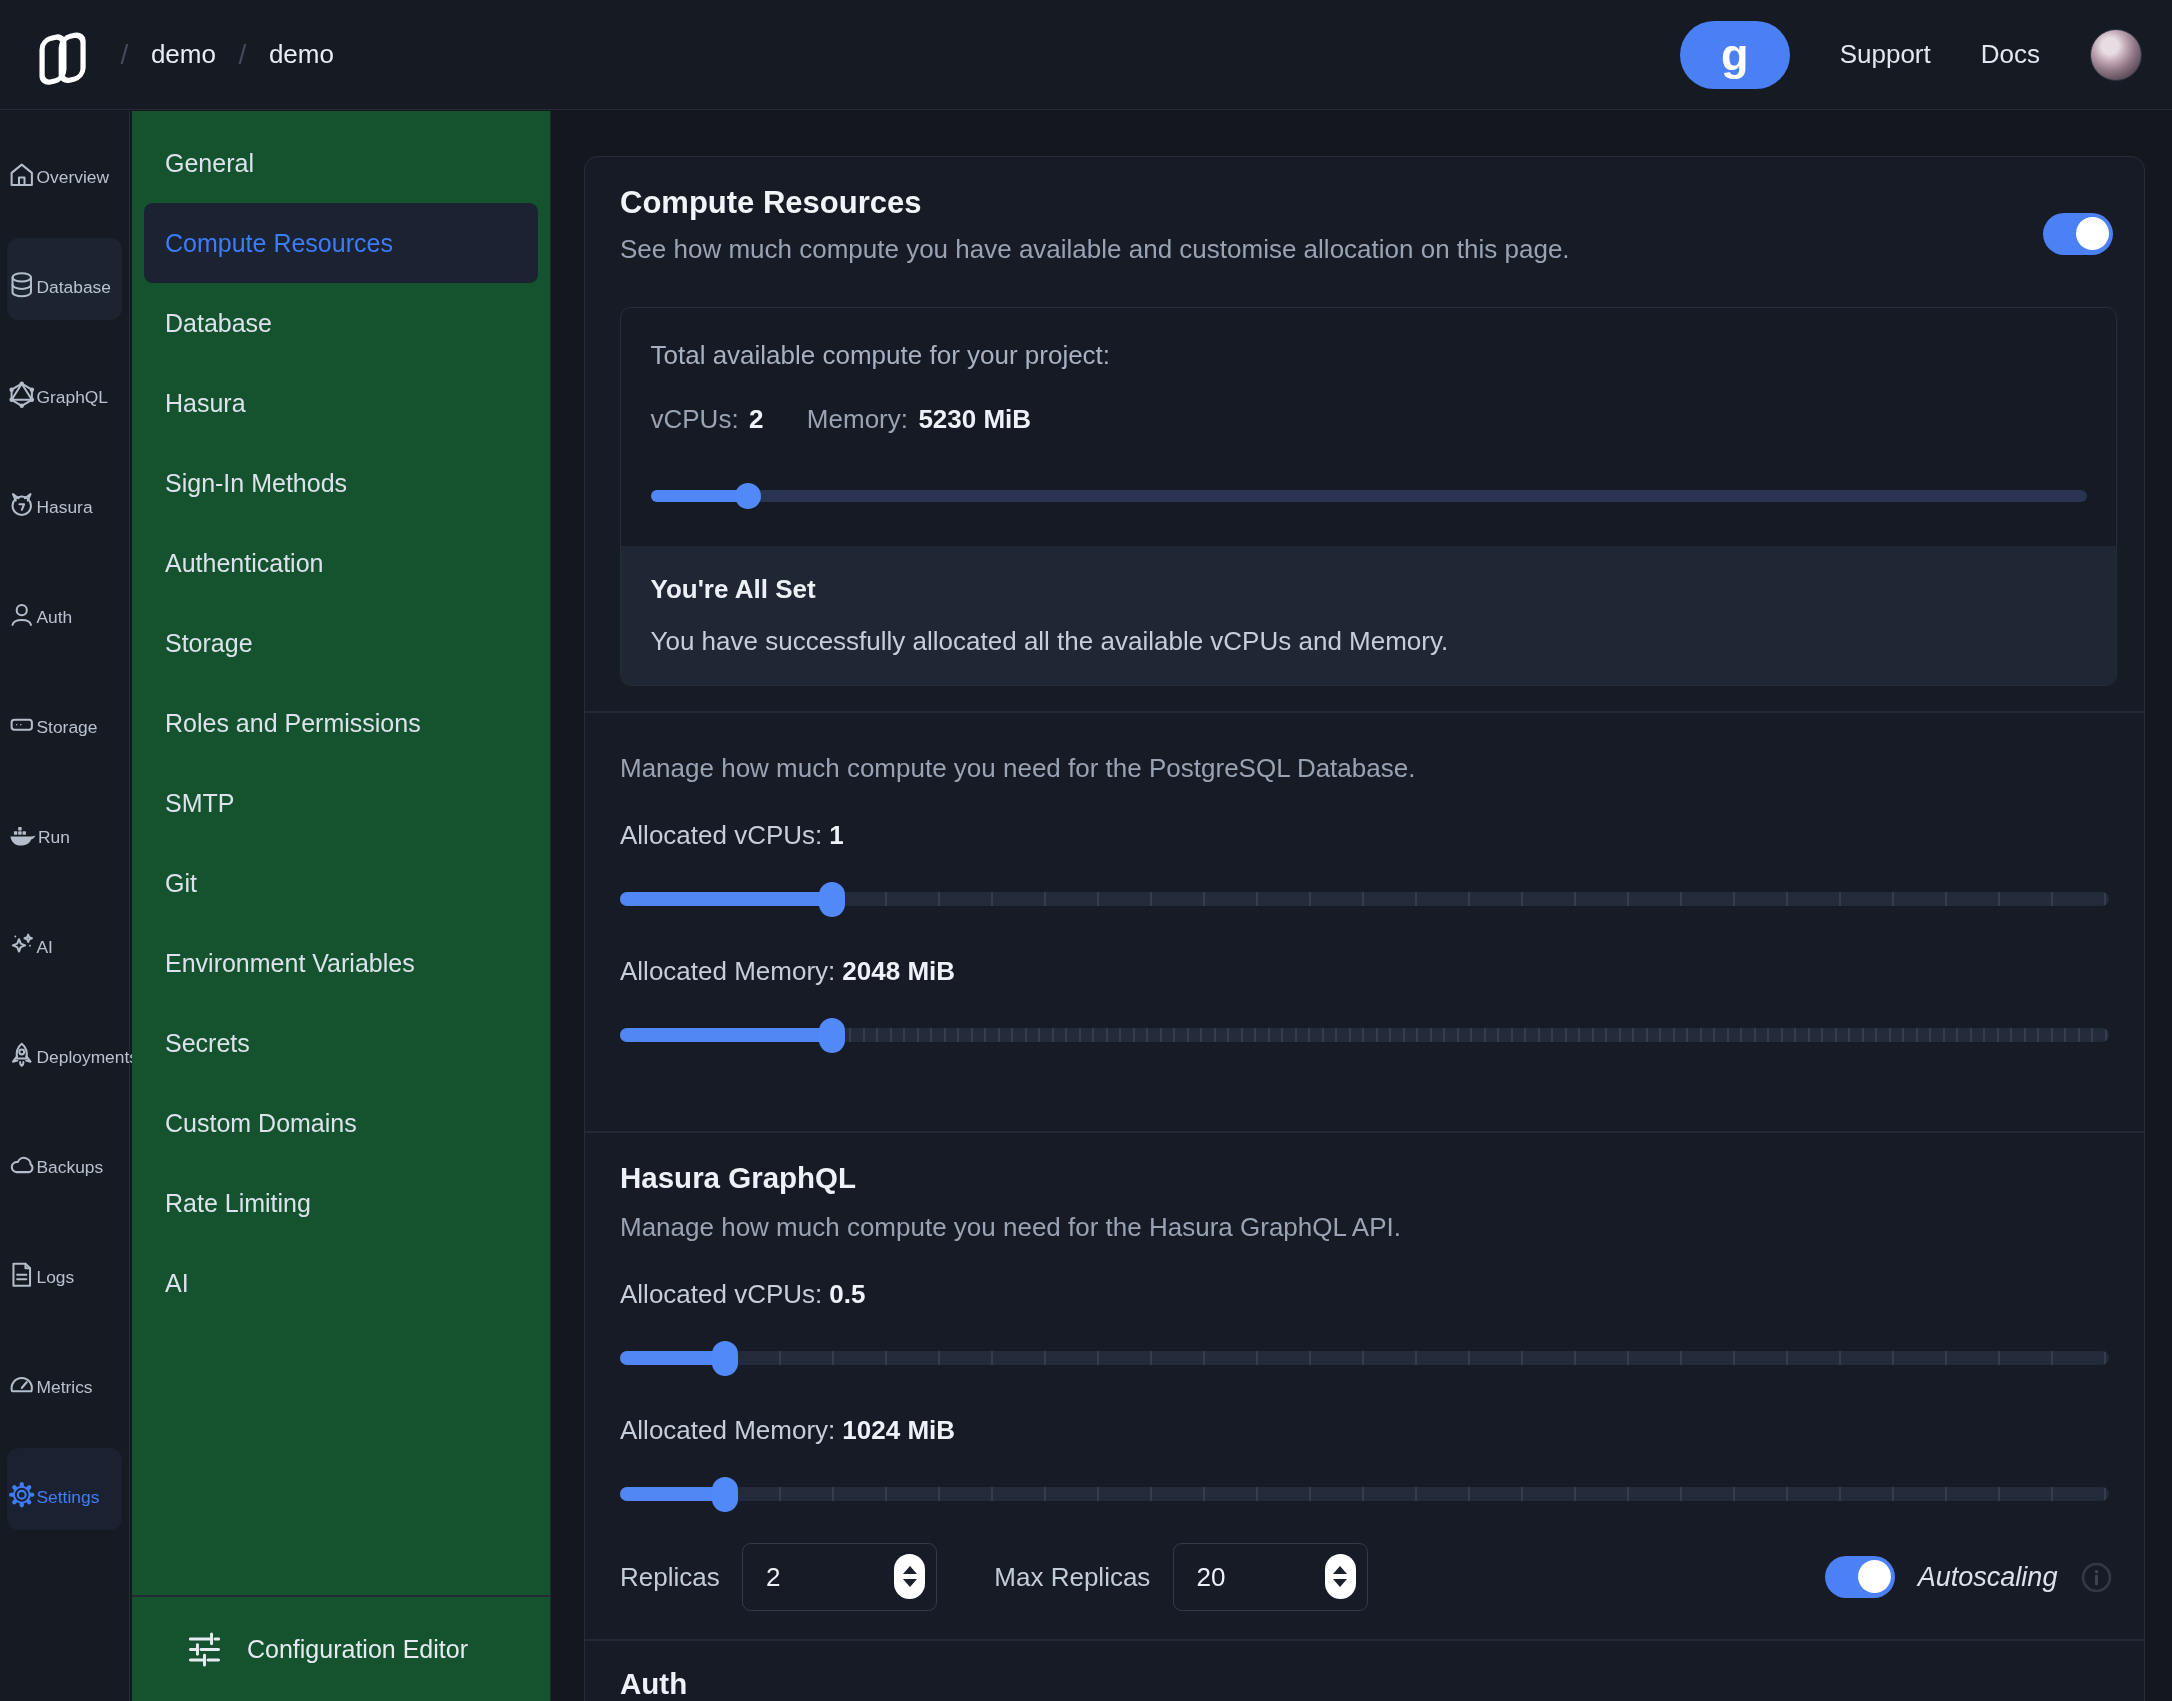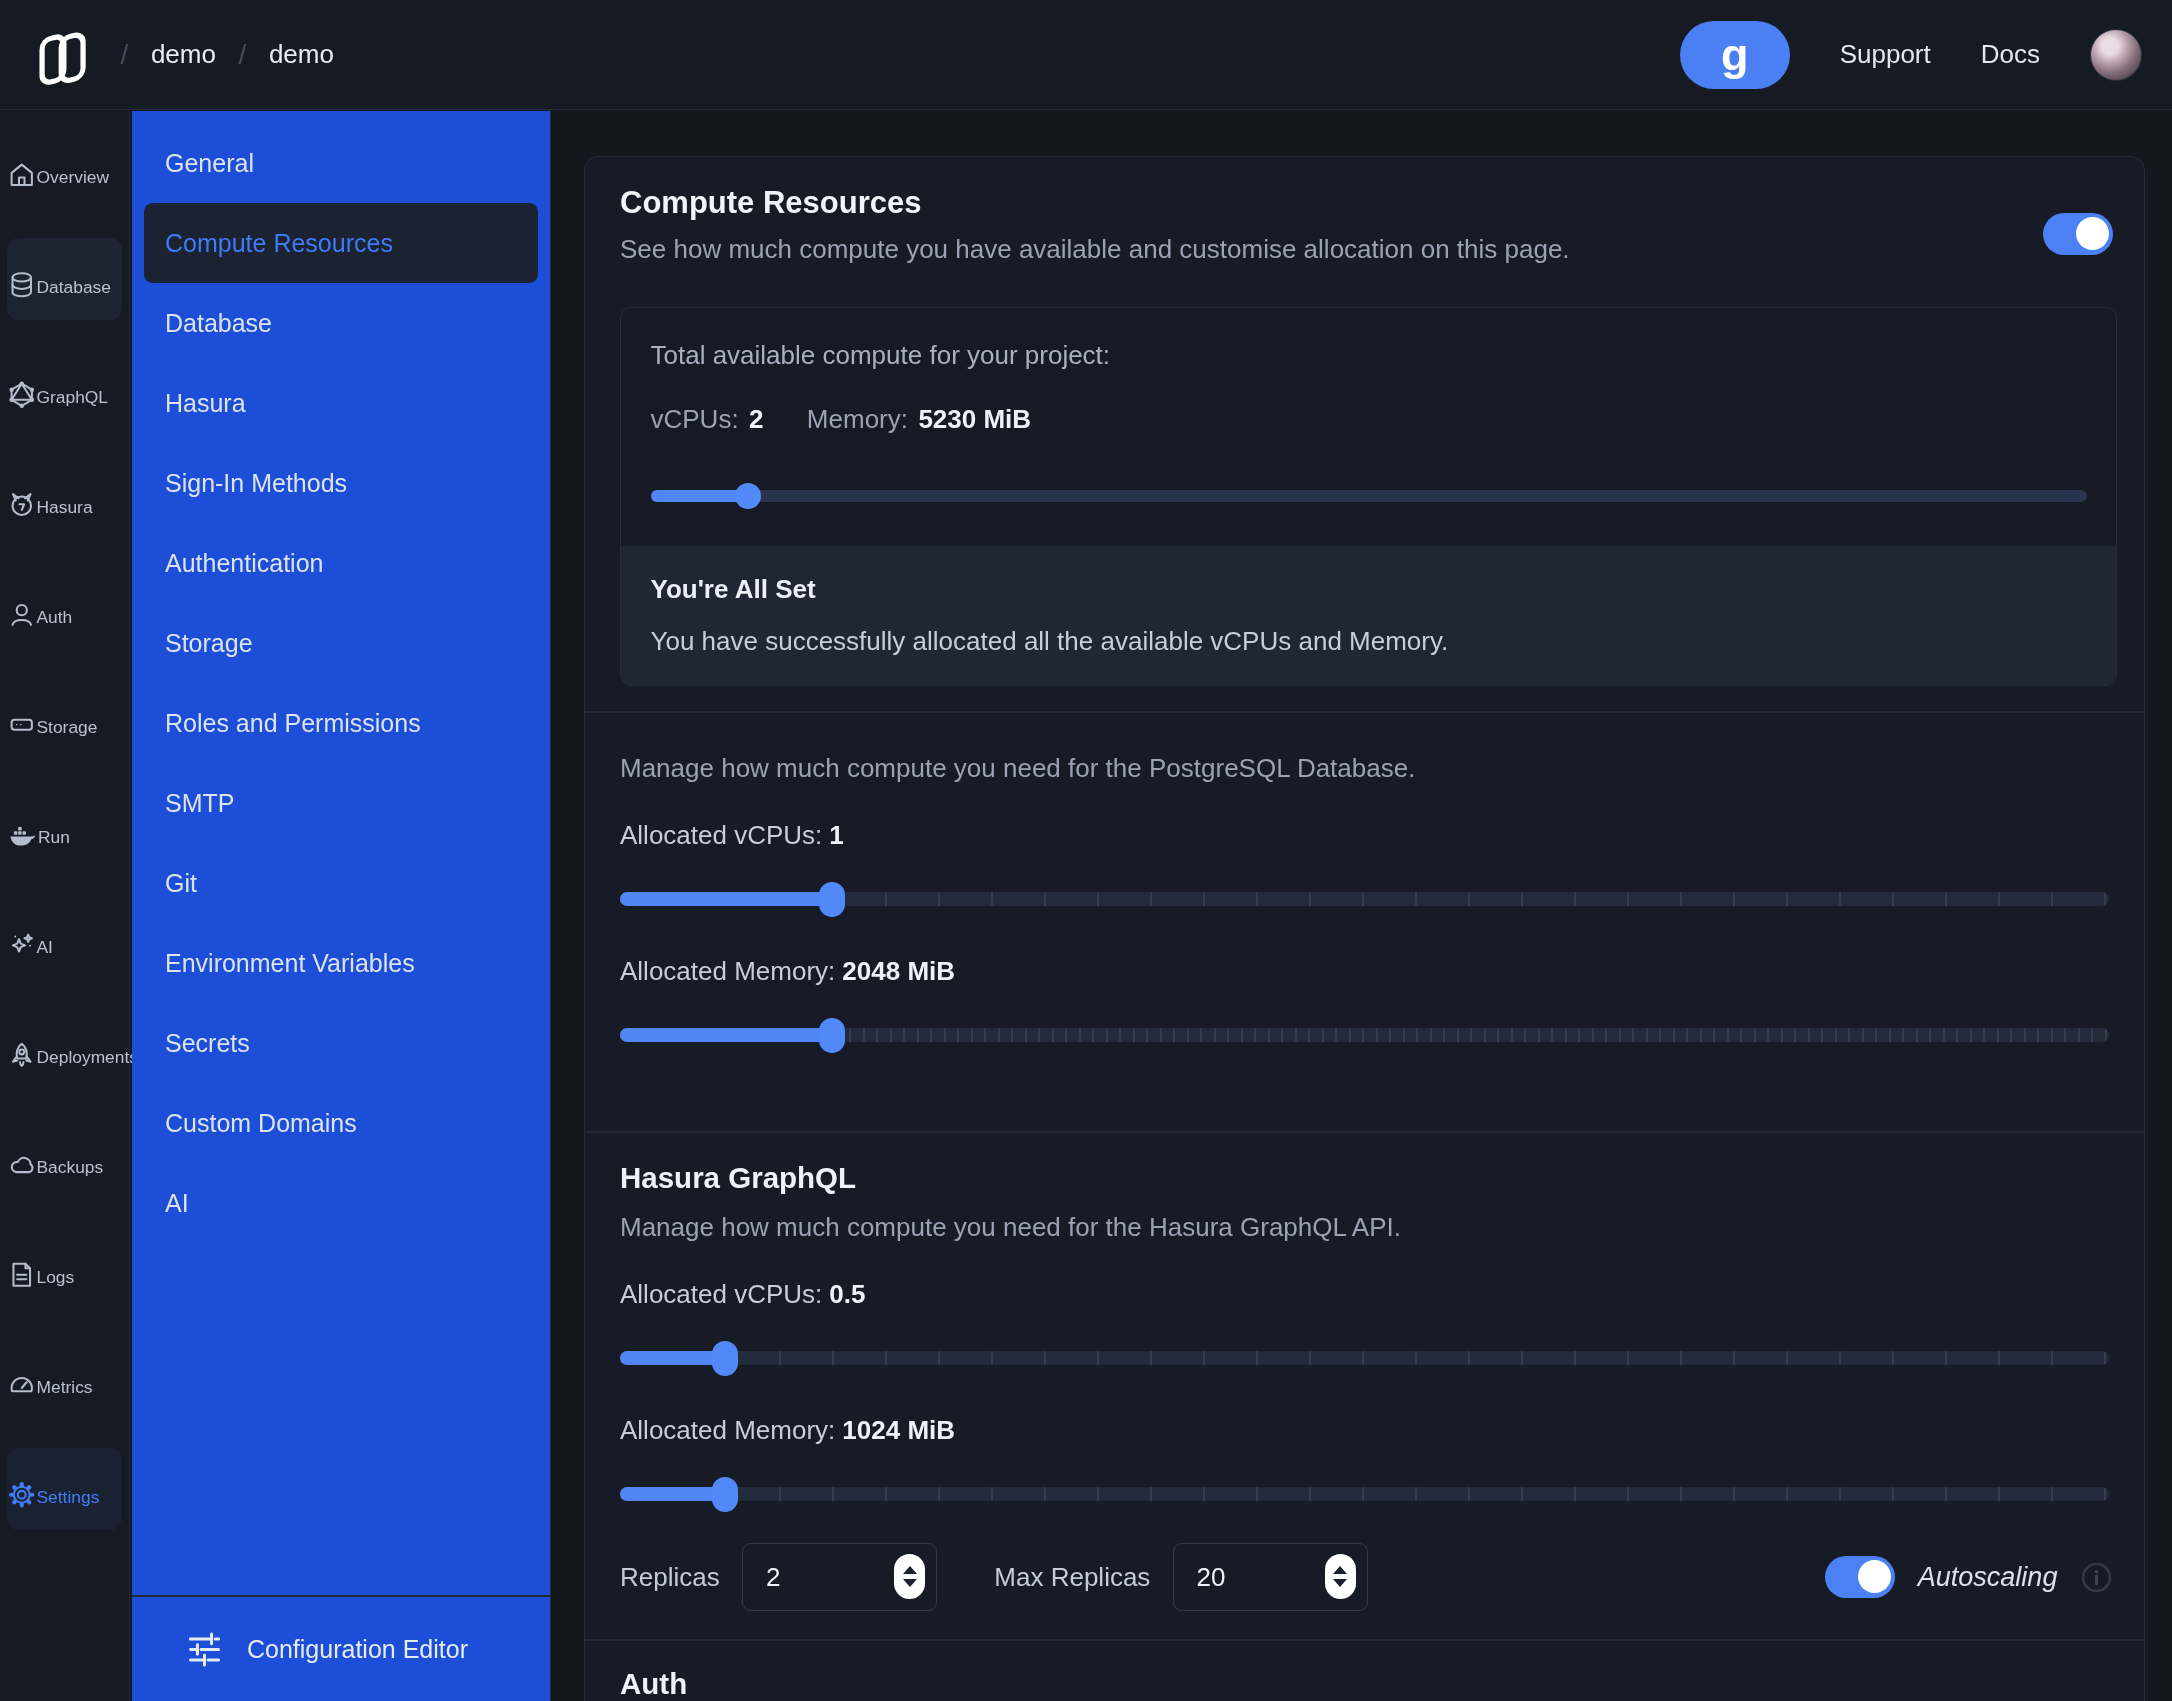--- a/index.html
+++ b/index.html
@@ -28,21 +28,21 @@
   .rail-item .ric{height:33px;display:flex;align-items:center;justify-content:center;}
   .rail-item .rlb{margin-top:5.2px;font-size:17.4px;color:#b9c2d0;white-space:nowrap;}
   .rail-item.sel{background:#1d2431;}
   .rail-item.sel-blue{background:#1a2232;}
   .rail-item.sel-blue .rlb{color:#417df5;}
   .ricon{stroke:#b3bdcc;fill:none;stroke-width:2.2;stroke-linecap:round;stroke-linejoin:round;}
   .ricon-fill{fill:#b3bdcc;stroke:none;}
   .ricon-blue{stroke:#3f7cf6;}
 
   
-  .menu{position:absolute;left:132px;top:111px;bottom:0;width:419px;background:#1d4ed8;
+  .menu{position:absolute;left:132px;top:111px;bottom:0;width:419px;background:#14532d;
         border-right:1.7px solid #242b37;box-sizing:border-box;padding-top:12px;}
   .menu-item{height:80px;margin:0 12px;border-radius:8.7px;display:flex;align-items:center;
              padding-left:21px;font-size:25px;color:#dde3ed;cursor:pointer;}
   .menu-item.active{background:#1b2333;color:#3e7bf7;}
   .menu-divider{position:absolute;left:0;right:0;top:1484px;height:1.7px;background:#242b37;}
   .config-editor{position:absolute;left:0;right:0;top:1486px;bottom:0;display:flex;align-items:center;
                  padding-left:54px;gap:24px;cursor:pointer;}
   .config-editor .celb{font-size:25px;color:#e6ebf2;}
 
   
@@ -302,20 +302,21 @@
     <div class="menu-item">Hasura</div>
     <div class="menu-item">Sign-In Methods</div>
     <div class="menu-item">Authentication</div>
     <div class="menu-item">Storage</div>
     <div class="menu-item">Roles and Permissions</div>
     <div class="menu-item">SMTP</div>
     <div class="menu-item">Git</div>
     <div class="menu-item">Environment Variables</div>
     <div class="menu-item">Secrets</div>
     <div class="menu-item">Custom Domains</div>
+    <div class="menu-item">Rate Limiting</div>
     <div class="menu-item">AI</div>
 
     <div class="menu-divider"></div>
     <div class="config-editor">
       <span>
         <svg width="37" height="37" viewBox="0 0 42 42" stroke="#e6ebf2" stroke-width="3.4" stroke-linecap="round">
             <path d="M5 9 h22 M33 9 h4"></path>
             <path d="M29 3.5 v11"></path>
             <path d="M5 21 h6 M17 21 h20"></path>
             <path d="M13 15.5 v11"></path>

